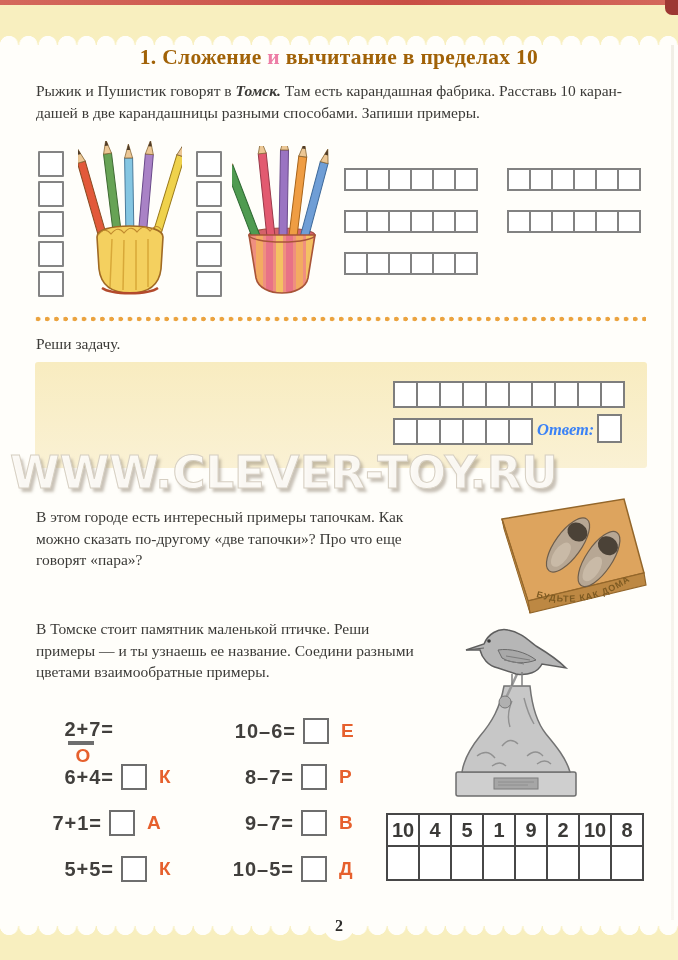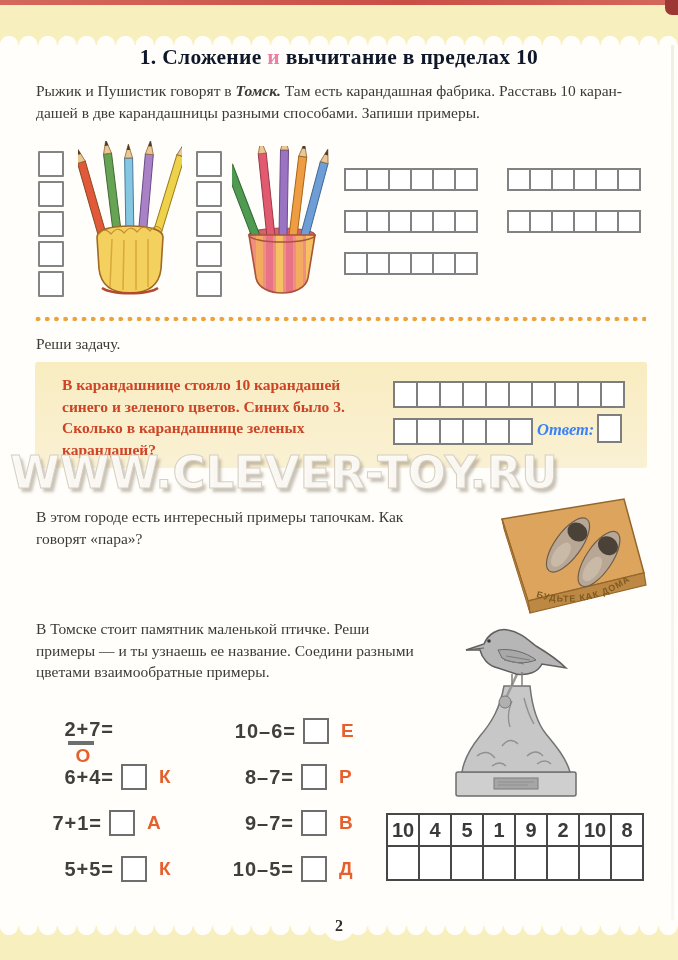--- a/index.html
+++ b/index.html
@@ -17,21 +17,21 @@
     background-image:radial-gradient(9.4px circle at 9px 0px,#fffefa 8.8px,rgba(255,255,255,0) 9.4px);
     background-size:19.4px 12px;z-index:2;}
   .band-bottom{position:absolute;left:0;top:938px;width:678px;height:22px;background:#f8efbf;z-index:2;}
   .pagenum-circle{position:absolute;left:324px;top:911px;width:30px;height:30px;border-radius:50%;
     background:#fffefa;z-index:5;display:flex;align-items:center;justify-content:center;
     font:bold 16px "Liberation Serif",serif;color:#2e2d2b;}
 
   
   .title{position:absolute;left:0;top:45px;width:678px;text-align:center;
     font:bold 21.5px "Liberation Serif",serif;letter-spacing:.3px;}
-  .t-orange{color:#0f172a;} .t-pink{color:#ed7ea6;}
+  .t-orange{color:#a16207;} .t-pink{color:#ed7ea6;}
 
   
   .para{position:absolute;color:#3b3a37;font:15.5px/21.5px "Liberation Serif",serif;}
   .intro{left:36px;top:80px;width:616px;}
   .city{font-weight:bold;font-style:italic;}
 
   
   .vcol{position:absolute;display:flex;flex-direction:column;gap:4px;}
   .cbox{width:22px;height:22px;background:#fff;border:2px solid #848484;border-radius:1px;}
   .cup-svg{position:absolute;z-index:1;}
@@ -235,26 +235,20 @@
       <div class="gcell"></div>
       <div class="gcell"></div>
       <div class="gcell"></div>
       <div class="gcell"></div>
     </div>
 
   <div class="dotted"></div>
   <div class="para task-heading">Реши задачу.</div>
 
   <div class="ybox"></div>
-  <div class="problem">
-    <div>В карандашнице стояло 10 карандашей</div>
-    <div>синего и зеленого цветов. Синих было 3.</div>
-    <div>Сколько в карандашнице зеленых</div>
-    <div>карандашей?</div>
-  </div>
   <div class="grid-row" style="left:393px;top:381px;z-index:1;">
       <div class="pcell"></div>
       <div class="pcell"></div>
       <div class="pcell"></div>
       <div class="pcell"></div>
       <div class="pcell"></div>
       <div class="pcell"></div>
       <div class="pcell"></div>
       <div class="pcell"></div>
       <div class="pcell"></div>
@@ -268,20 +262,21 @@
       <div class="pcell"></div>
       <div class="pcell"></div>
     </div>
   <div class="answer-label">Ответ:</div>
   <div class="acell"></div>
 
   <div class="watermark">WWW.CLEVER-TOY.RU</div>
 
   <div class="para slippers-text">
     <div>В этом городе есть интересный примеры тапочкам. Как</div>
+    <div>можно сказать по-другому «две тапочки»? Про что еще</div>
     <div>говорят «пара»?</div>
   </div>
 
   <svg class="illu" style="left:472px;top:489px;" width="180" height="134" viewBox="0 0 180 134">
     <polygon points="30,30 152,10 172,84 56,112" fill="#dda45e" stroke="#93662a" stroke-width="1.5"></polygon>
     <polygon points="56,112 172,84 174,96 58,124" fill="#bd8843" stroke="#93662a" stroke-width="1.2"></polygon>
     <polygon points="30,30 56,112 58,124 32,40" fill="#c89148" stroke="#93662a" stroke-width="1"></polygon>
     <g transform="translate(96,56) rotate(36)">
       <ellipse cx="0" cy="0" rx="13" ry="32" fill="#b7a794" stroke="#6e5e4c" stroke-width="1.2"></ellipse>
       <ellipse cx="0" cy="-16" rx="10.5" ry="9" fill="#4b4237"></ellipse>

